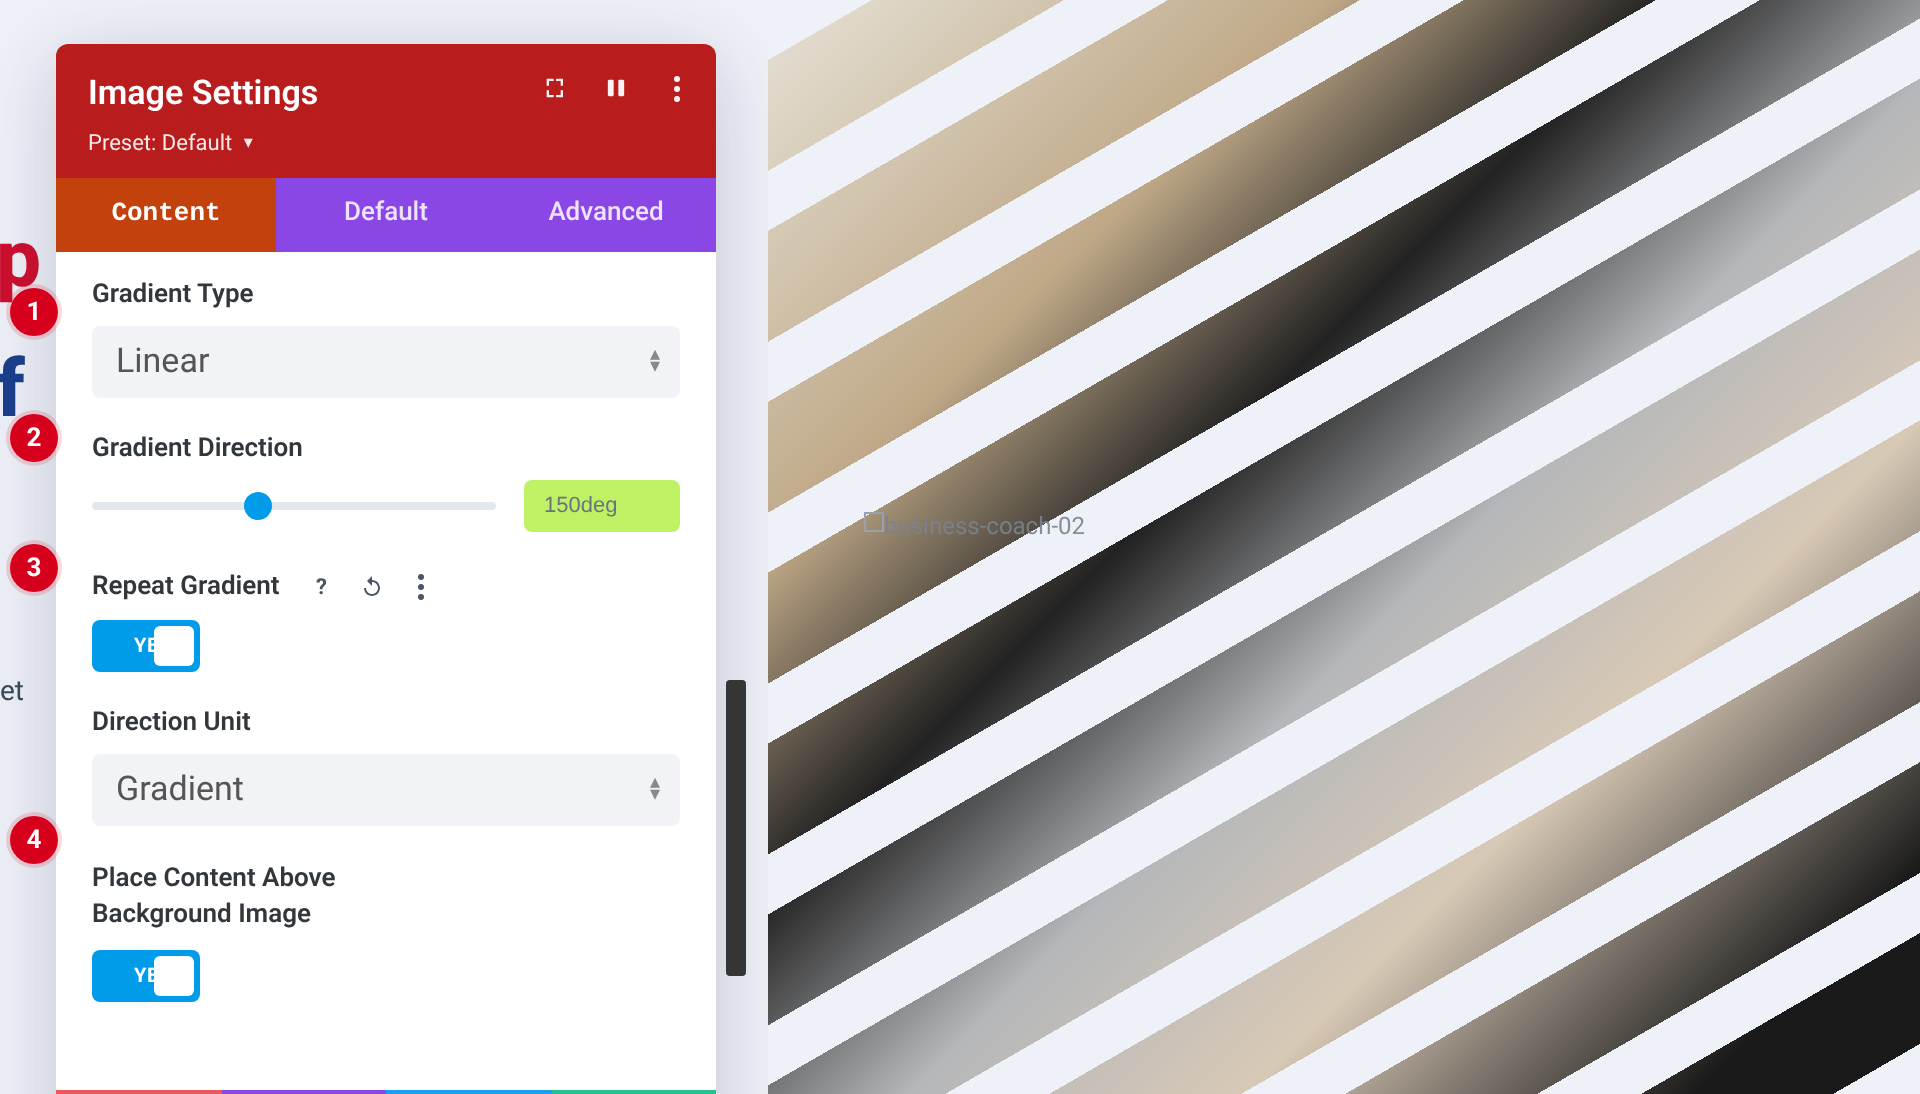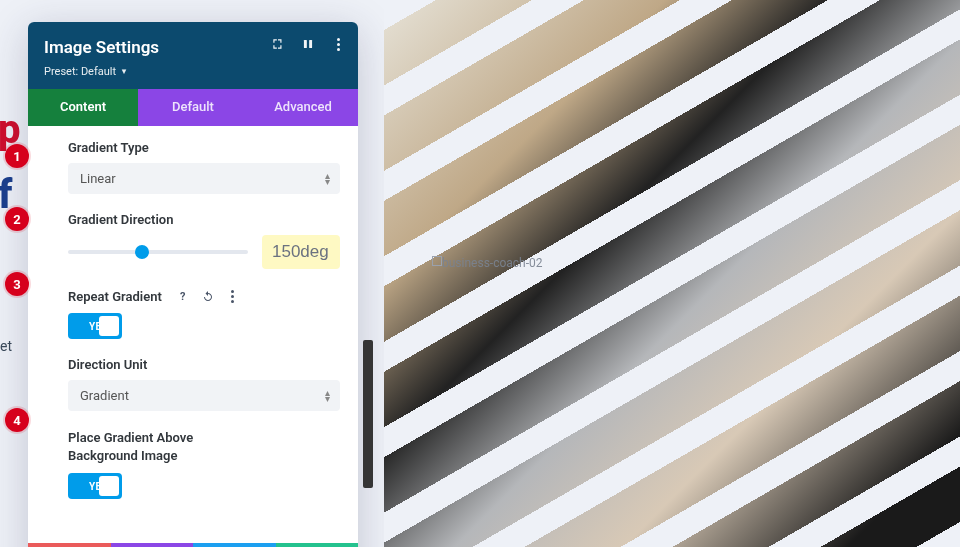--- a/index.html
+++ b/index.html
@@ -48,21 +48,21 @@
   .panel {
     position: absolute;
     left: 28px;
     top: 22px;
     width: 330px;
     background: #fff;
     border-radius: 6px;
     box-shadow: 0 8px 40px rgba(40,40,80,0.22);
   }
   .panel-header {
-    background: #0c4a6e;
+    background: #b91c1c;
     color: #fff;
     padding: 15px 16px 11px 16px;
     position: relative;
     border-radius: 6px 6px 0 0;
   }
   .panel-title {
     font-size: 17px;
     font-weight: 600;
   }
   .panel-preset {
@@ -97,29 +97,29 @@
     flex:1;
     text-align:center;
     font-size:13px;
     font-weight:600;
     color:#fff;
     padding:10px 0 12px;
     cursor:pointer;
     position:relative;
   }
   .tab.inactive { opacity:0.85; font-weight:500;}
-  .tab.active { background:#15803d; }
+  .tab.active { background:#c2410c;font-family:Liberation Mono, monospace; }
   
   .panel-body {
     padding: 14px 18px 26px 18px;
     font-size: 13px;
     color:#333;
     min-height: 320px;
   }
-  .field { margin-bottom: 18px; position:relative;margin-left:22px;}
+  .field { margin-bottom: 18px; position:relative;}
   .field-label {
     font-size: 13px;
     font-weight: 600;
     color:#32373c;
     margin-bottom: 8px;
     display:flex;
     align-items:center;
     gap:6px;
   }
   .label-actions {
@@ -144,21 +144,21 @@
   .select-wrap {
     position:relative;
     width:100%;
   }
   .select-wrap select, .select-wrap .fake-select {
     width:100%;
     background:#f1f3f6;
     border:none;
     border-radius:4px;
     padding:8px 26px 8px 12px;
-    font-size:13px;
+    font-size:17px;
     color:#555;
     cursor:pointer;
     -webkit-appearance:none;
     appearance:none;
   }
   .select-caret {
     position:absolute;
     right:10px; top:50%;
     transform:translateY(-50%);
     font-size:10px;
@@ -189,24 +189,24 @@
   .slider-thumb {
     position:absolute;
     top:50%;
     width:14px; height:14px;
     background:#009cea;
     border-radius:50%;
     transform:translate(-50%,-50%);
   }
   .slider-value {
     width:78px;
-    background:#fef9c3;
+    background:#bef264;
     border-radius:4px;
     padding:7px 10px;
-    font-size:17px;
+    font-size:11px;
     color:#6b7280;
     border:none;
   }
   
   .toggle {
     display:inline-flex;
     align-items:center;
     background:#29c4a9;
     border-radius:4px;
     height:26px;
@@ -415,21 +415,21 @@
     <div class="field">
       <div class="field-label">Direction Unit</div>
       <div class="select-wrap">
         <div class="fake-select">Gradient</div>
         <div class="select-caret">▴<br>▾</div>
       </div>
     </div>
 
     <div class="field">
       <div class="field-label" style="display:block; line-height:1.4;">
-        <span>Place Gradient Above</span><br>
+        <span>Place Content Above</span><br>
         <span>Background Image</span>
       </div>
       <div class="toggle on">
         <span class="toggle-label">YES</span>
         <div class="toggle-knob"></div>
       </div>
     </div>
 
   </div>
 

